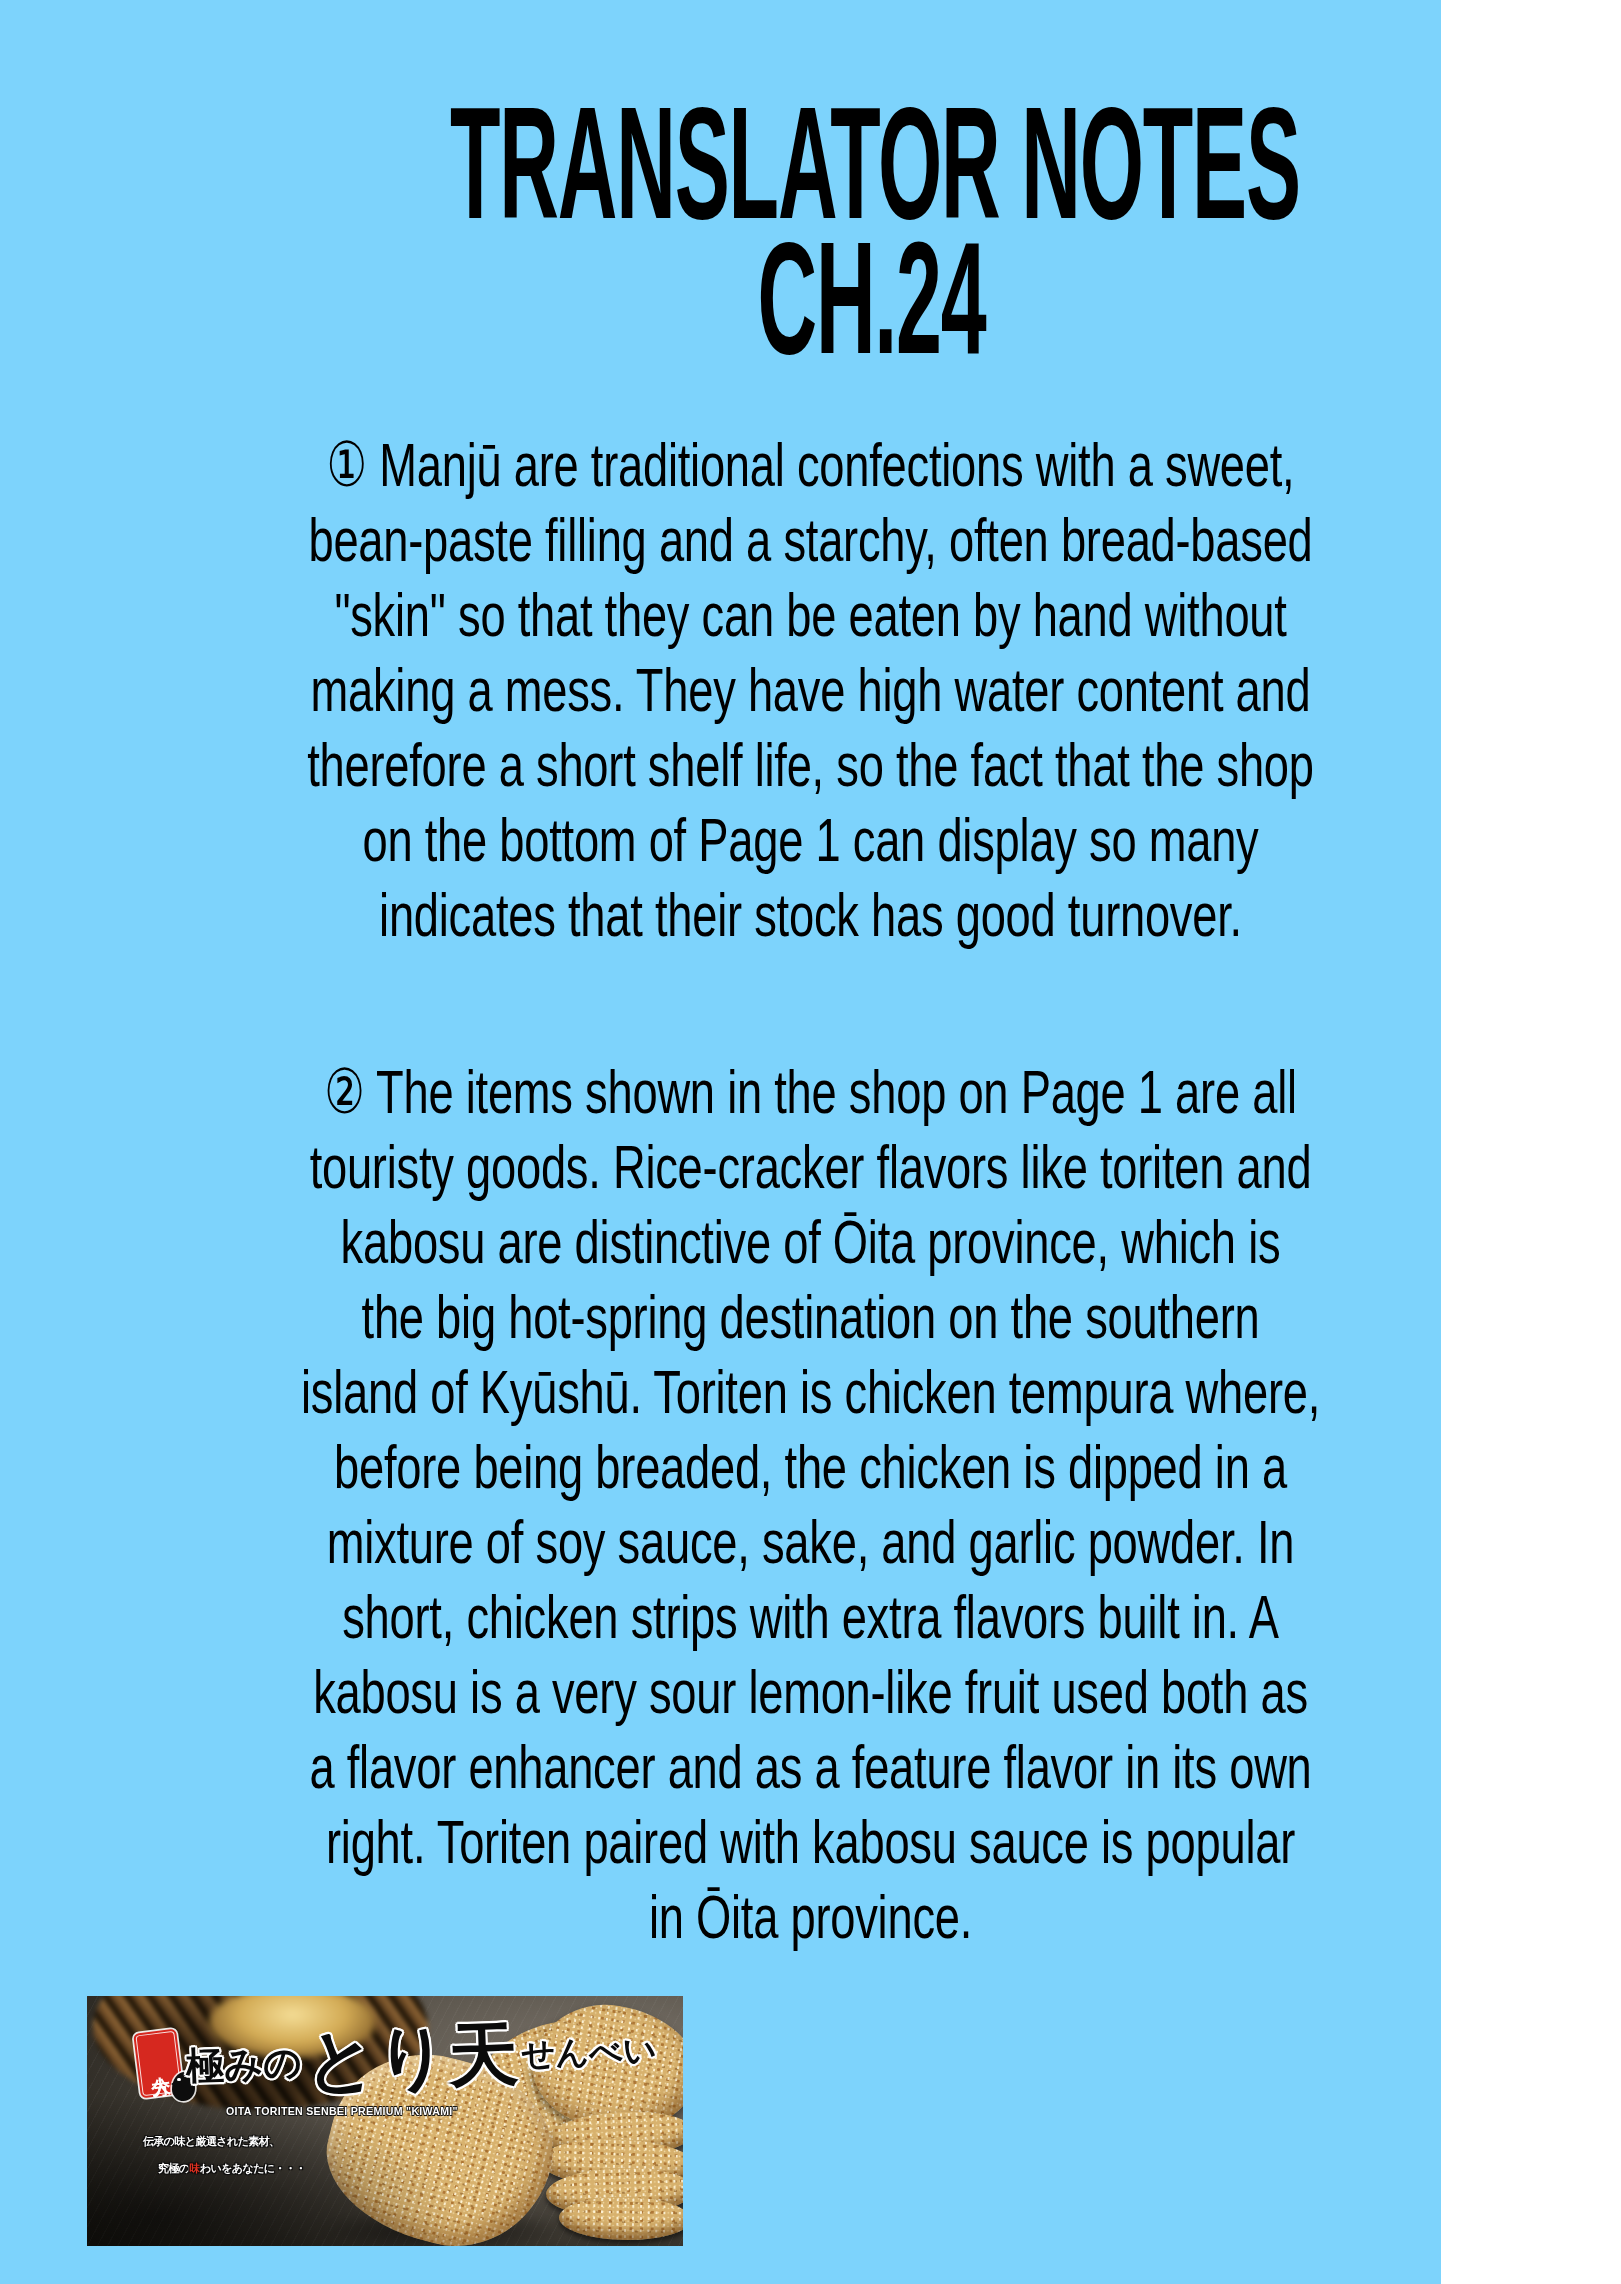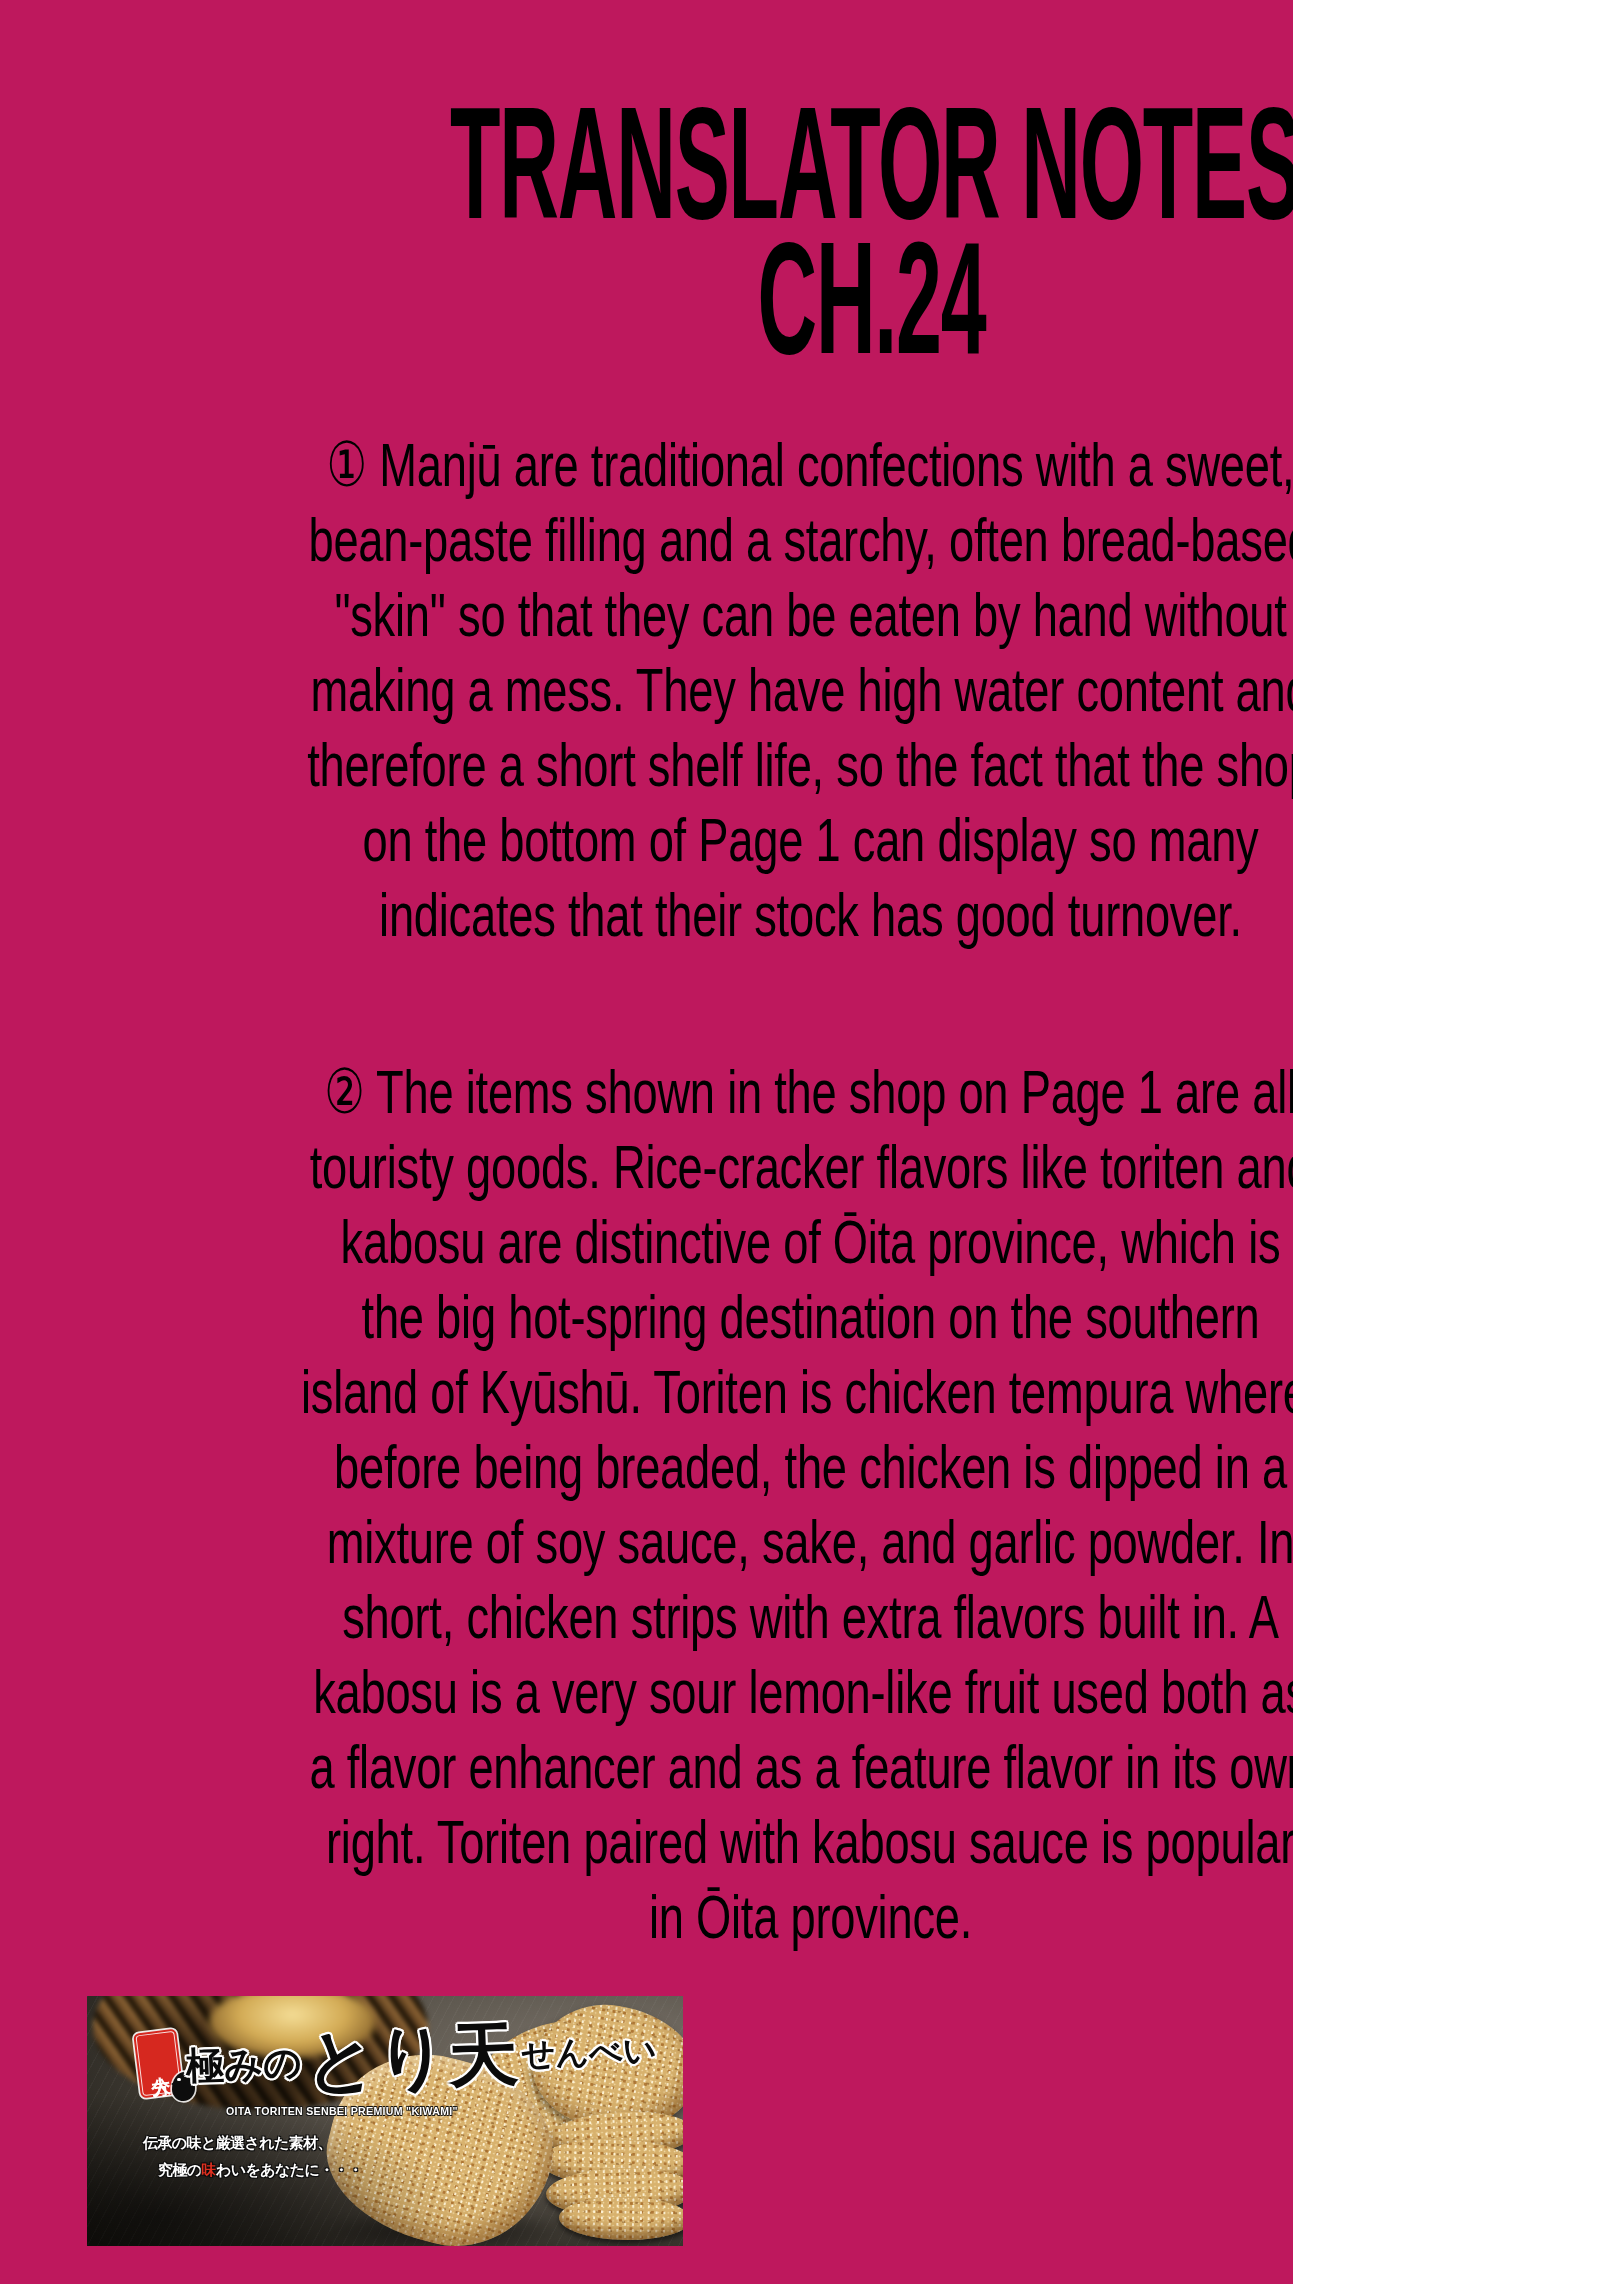--- a/index.html
+++ b/index.html
@@ -1,17 +1,17 @@
 <!DOCTYPE html>
 <html style="font-size:9px"><head>
 <meta charset="utf-8">
 <style>
   html,body{margin:0;padding:0;background:#ffffff;}
   .page{
-    position:relative;width:1293px;height:2284px;background:#be185d;overflow:hidden;
+    position:relative;width:1441px;height:2284px;background:#7dd3fc;overflow:hidden;
     font-family:"Liberation Sans","DejaVu Sans",sans-serif;color:#000;
   }
   
   .title-line{
     position:absolute;left:61px;width:1621px;text-align:center;
     font-weight:bold;font-size:159px;line-height:1;letter-spacing:-0.015em;color:#000;
     transform:scaleX(0.52);transform-origin:50% 0;white-space:nowrap;
   }
   .title-line.l1{top:84px;}
   .title-line.l2{top:219px;}
@@ -125,21 +125,21 @@
   }
   .calli .c1{font-size:38px;}
   .calli .c2{font-size:70px;margin:0 3.3px;}
   .calli .c3{font-size:33px;}
   .cap-en{
     position:absolute;left:139px;top:109px;
     font-size:10.6px;font-weight:bold;letter-spacing:0.3px;color:#fff;white-space:nowrap;
     text-shadow:0 0 1.7px #000,0.6px 0.6px 0 #1a1a1a,-0.6px -0.6px 0 #1a1a1a,0.6px -0.6px 0 #1a1a1a,-0.6px 0.6px 0 #1a1a1a;
   }
   .tagline{
-    position:absolute;font-size:15px;font-weight:bold;color:#fff;white-space:nowrap;letter-spacing:-0.6px;
+    position:absolute;font-size:11px;font-weight:bold;color:#fff;white-space:nowrap;letter-spacing:-0.6px;
     text-shadow:0 0 2.2px #000,1.1px 1.1px 0 #111,-1.1px -1.1px 0 #111,1.1px -1.1px 0 #111,-1.1px 1.1px 0 #111;
   }
   .tagline.t1{left:56px;top:138px;}
   .tagline.t2{left:71px;top:165px;}
   .tagline .red{color:#e03020;}
 </style>
 </head>
 <body>
 
 <div class="page">

